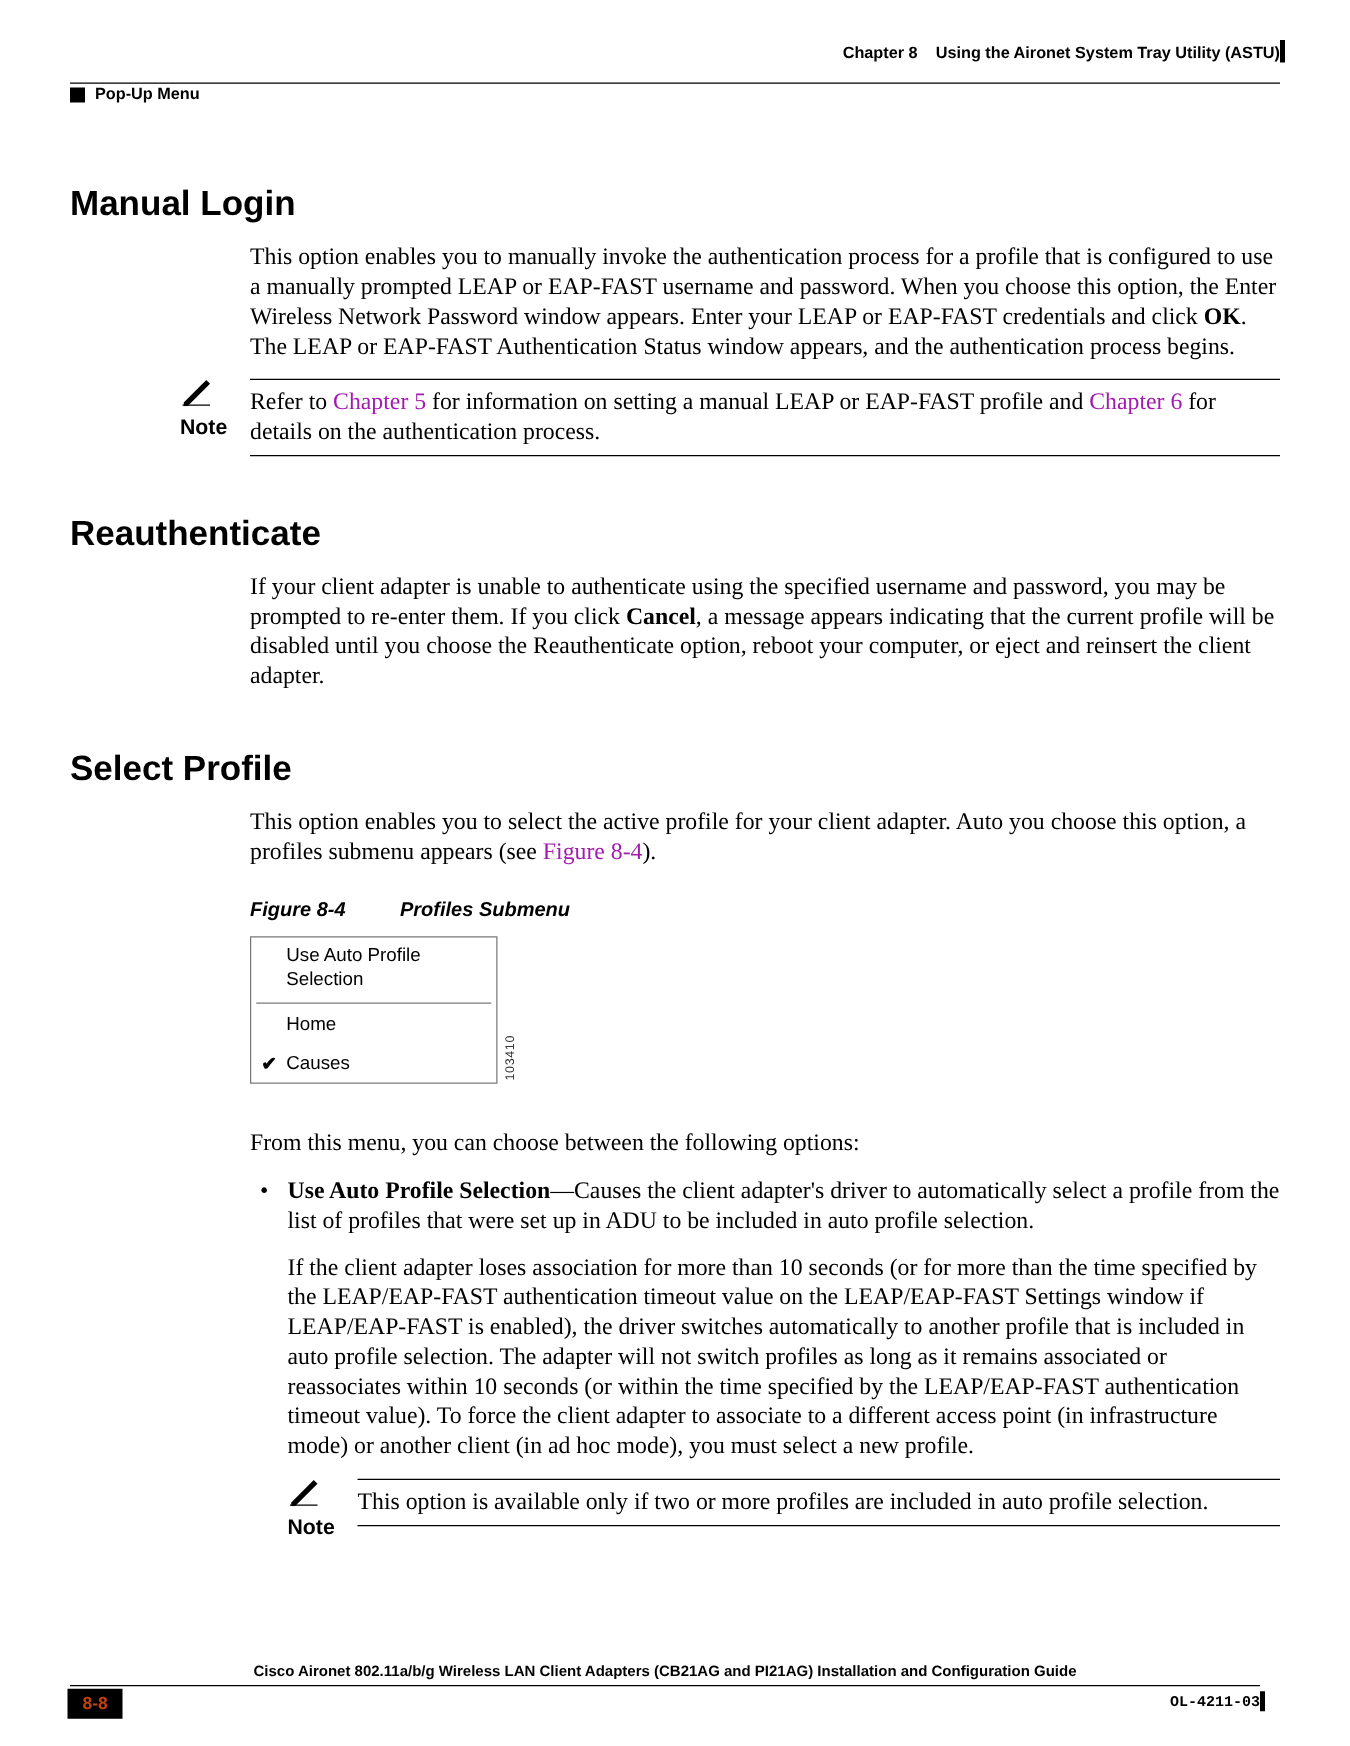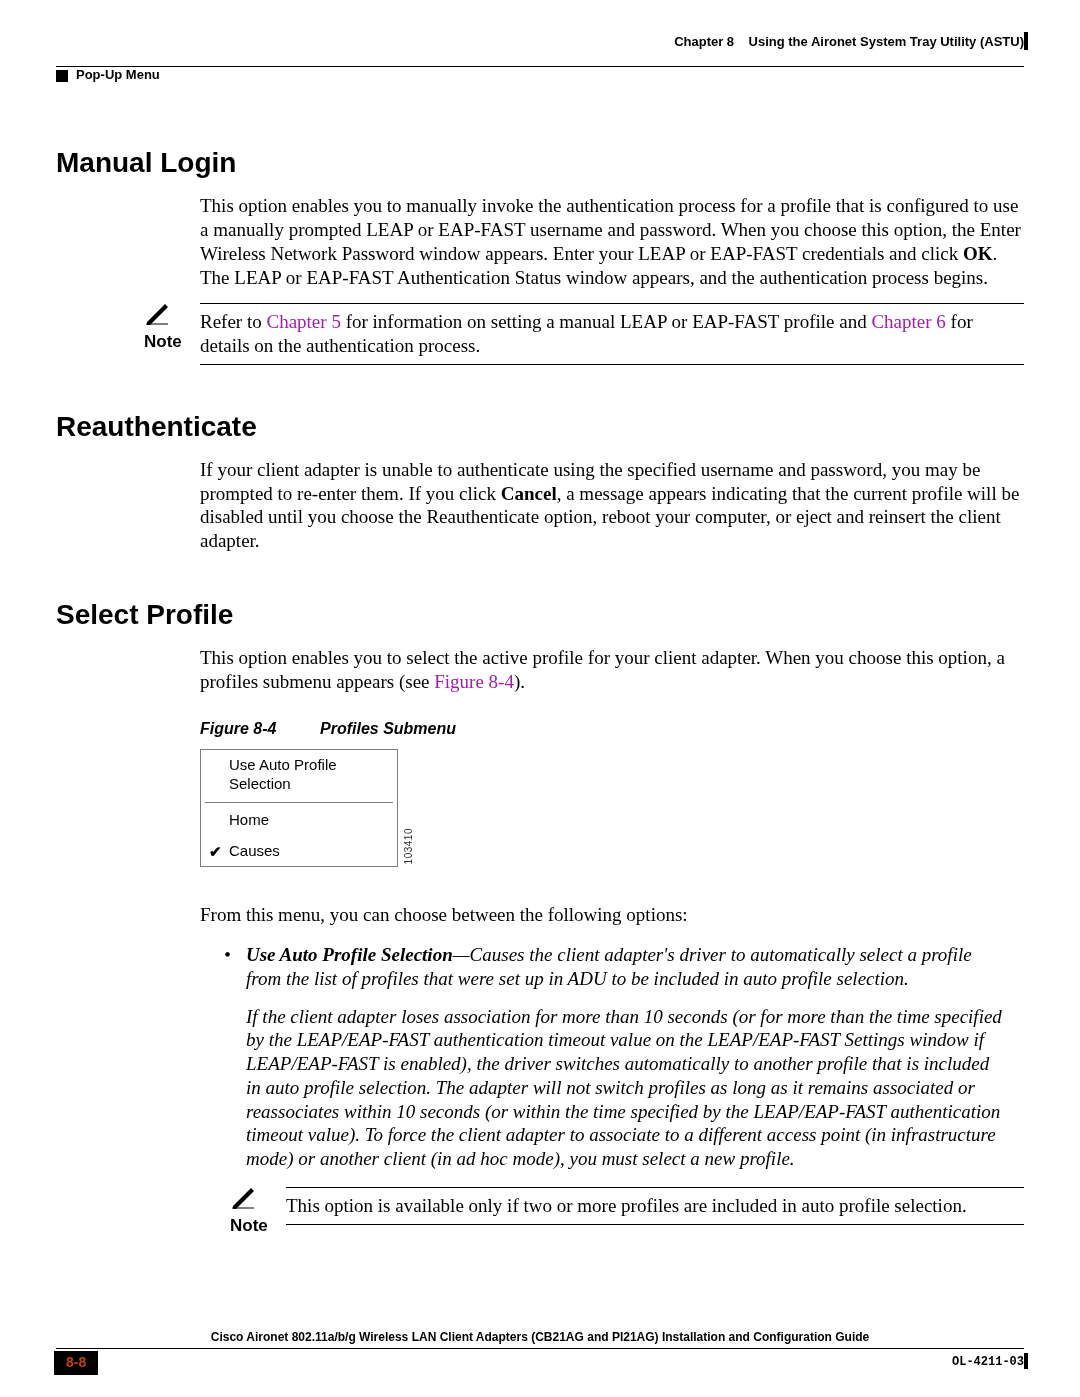--- a/index.html
+++ b/index.html
@@ -142,38 +142,37 @@
     font-size: 10px;
     letter-spacing: 0.5px;
     writing-mode: vertical-rl;
     transform: rotate(180deg);
     color:#333;
     font-family: Arial, sans-serif;
   }
   ul.ops {
     list-style: none;
     padding: 0;
-    margin: 16px;
-    font-style: italic;
+    margin: 0;
   }
   ul.ops > li {
     position: relative;
     padding-left: 30px;
     margin-bottom: 14px;
   }
   ul.ops > li::before {
     content: "•";
     position: absolute;
     left: 8px;
     top: 0;
   }
   .footer {
     position: absolute;
     left: 56px;
-    right: 56px;
+    right: 72px;
     bottom: 24px;
   }
   .footer .title {
     font-family: Arial, Helvetica, sans-serif;
     font-size: 12px;
     font-weight: bold;
     text-align: center;
     padding-bottom: 3px;
   }
   .footer .rule {
@@ -260,21 +259,21 @@
   <h2 class="section" style="margin-top:44px">Reauthenticate</h2>
   <div class="body-indent">
     <p>
       <span>If your client adapter is unable to authenticate using the specified username and password, you may be prompted to re-enter them. If you click </span><span class="bold">Cancel</span><span>, a message appears indicating that the current profile will be disabled until you choose the Reauthenticate option, reboot your computer, or eject and reinsert the client adapter.</span>
     </p>
   </div>
 
   <h2 class="section" style="margin-top:44px">Select Profile</h2>
   <div class="body-indent">
     <p>
-      <span>This option enables you to select the active profile for your client adapter. When you choose this option, a profiles submenu appears (see </span><span class="link">Figure 8-4</span><span>).</span>
+      <span>This option enables you to select the active profile for your client adapter. Auto you choose this option, a profiles submenu appears (see </span><span class="link">Figure 8-4</span><span>).</span>
     </p>
     <div class="figcap">
       <span class="fignum">Figure 8-4</span><span>Profiles Submenu</span>
     </div>
   </div>
 
   <div class="submenu-box">
     <div class="row">Use Auto Profile Selection</div>
     <div class="sep"></div>
     <div class="row">Home</div>

